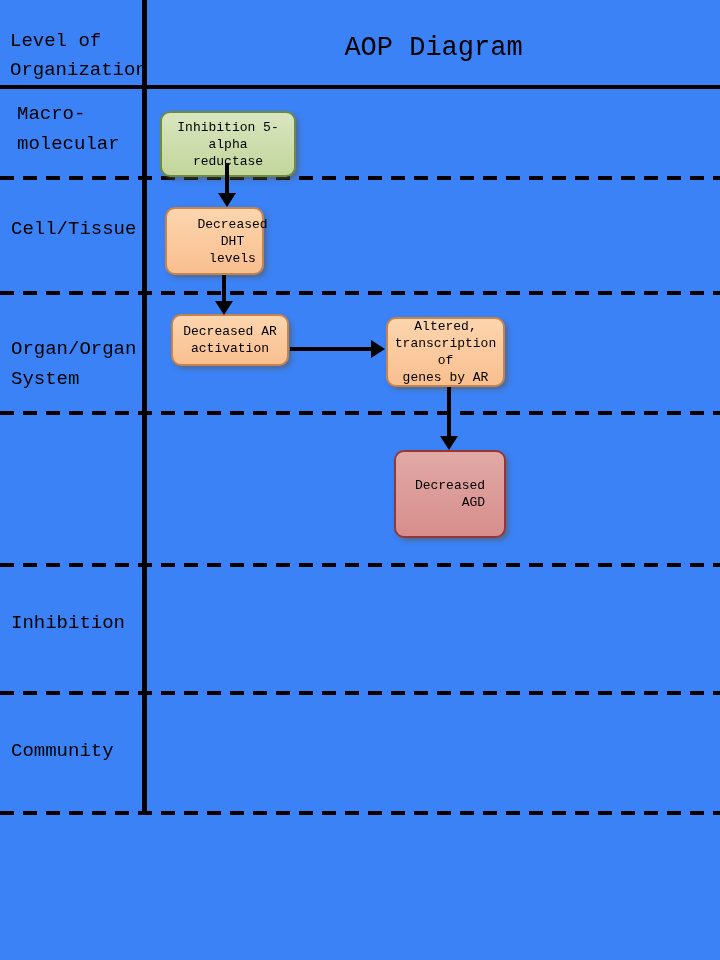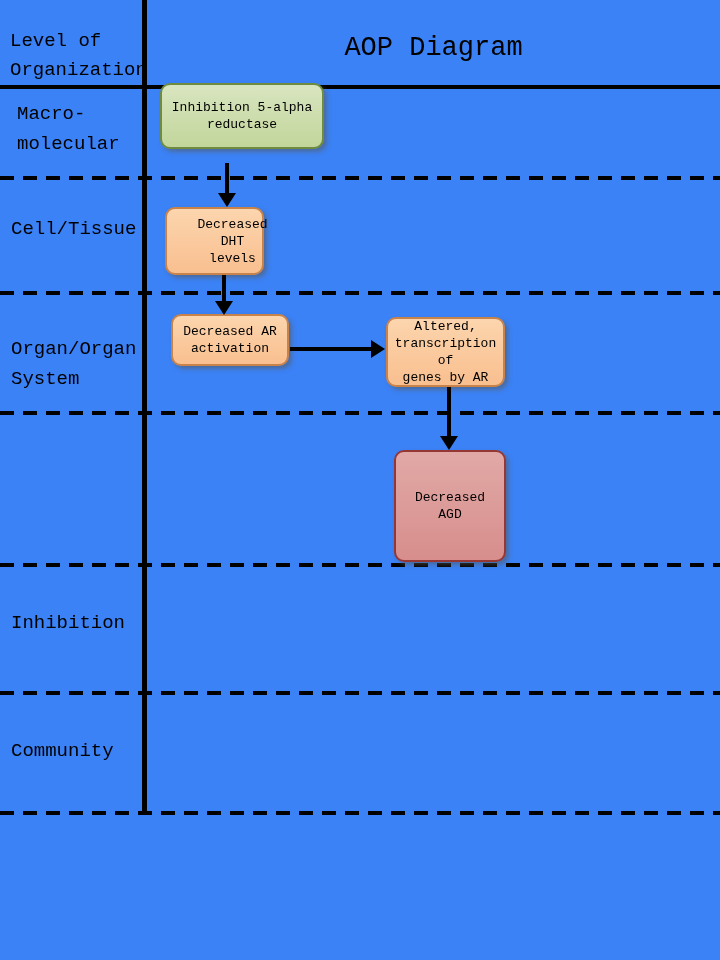--- a/index.html
+++ b/index.html
@@ -73,30 +73,30 @@
   <div class="dash" style="top:811px"></div>
 
   <div class="rowlabel pre" style="top:99px;  padding-left:6px;">Macro-
 molecular</div>
   <div class="rowlabel" style="top:214px">Cell/Tissue</div>
   <div class="rowlabel pre" style="top:334px">Organ/Organ
 System</div>
   <div class="rowlabel" style="top:608px">Inhibition</div>
   <div class="rowlabel" style="top:736px">Community</div>
 
-  <div class="node pre" style="left: 160px; top: 83px; width: 164px; height: 66px; background: linear-gradient(rgb(217, 229, 192), rgb(194, 214, 155)); border-color: rgb(111, 139, 63);">Inhibition 5-alpha
+  <div class="node pre" style="left: 160px; top: 111px; width: 136px; height: 66px; background: linear-gradient(rgb(217, 229, 192), rgb(194, 214, 155)); border-color: rgb(111, 139, 63);">Inhibition 5-alpha
 reductase</div>
   <div class="node pre" style="left: 165px; top: 207px; width: 99px; height: 68px; background: linear-gradient(rgb(252, 213, 174), rgb(249, 191, 143)); border-color: rgb(200, 131, 74); padding-left: 40px;">Decreased DHT
 levels</div>
   <div class="node pre" style="left: 171px; top: 314px; width: 118px; height: 52px; background: linear-gradient(rgb(252, 213, 174), rgb(249, 191, 143)); border-color: rgb(200, 131, 74);">Decreased AR
 activation</div>
   <div class="node pre" style="left: 386px; top: 317px; width: 119px; height: 70px; background: linear-gradient(rgb(252, 213, 174), rgb(249, 191, 143)); border-color: rgb(200, 131, 74);">Altered,
 transcription of
 genes by AR</div>
-  <div class="node pre" style="left: 394px; top: 450px; width: 112px; height: 112px; background: linear-gradient(rgb(225, 169, 166), rgb(215, 142, 140)); border-color: rgb(149, 55, 53);">Decreased
+  <div class="node pre" style="left: 394px; top: 450px; width: 112px; height: 88px; background: linear-gradient(rgb(225, 169, 166), rgb(215, 142, 140)); border-color: rgb(149, 55, 53); text-align: right;">Decreased
 AGD</div>
 
   <div class="shaft-v" style="left:225px; top:163px; height:32px;"></div>
   <div class="head-down" style="left:218px; top:193px;"></div>
 
   <div class="shaft-v" style="left:222px; top:275px; height:28px;"></div>
   <div class="head-down" style="left:215px; top:301px;"></div>
 
   <div class="shaft-h" style="left:290px; top:347px; width:82px;"></div>
   <div class="head-right" style="left:371px; top:340px;"></div>

